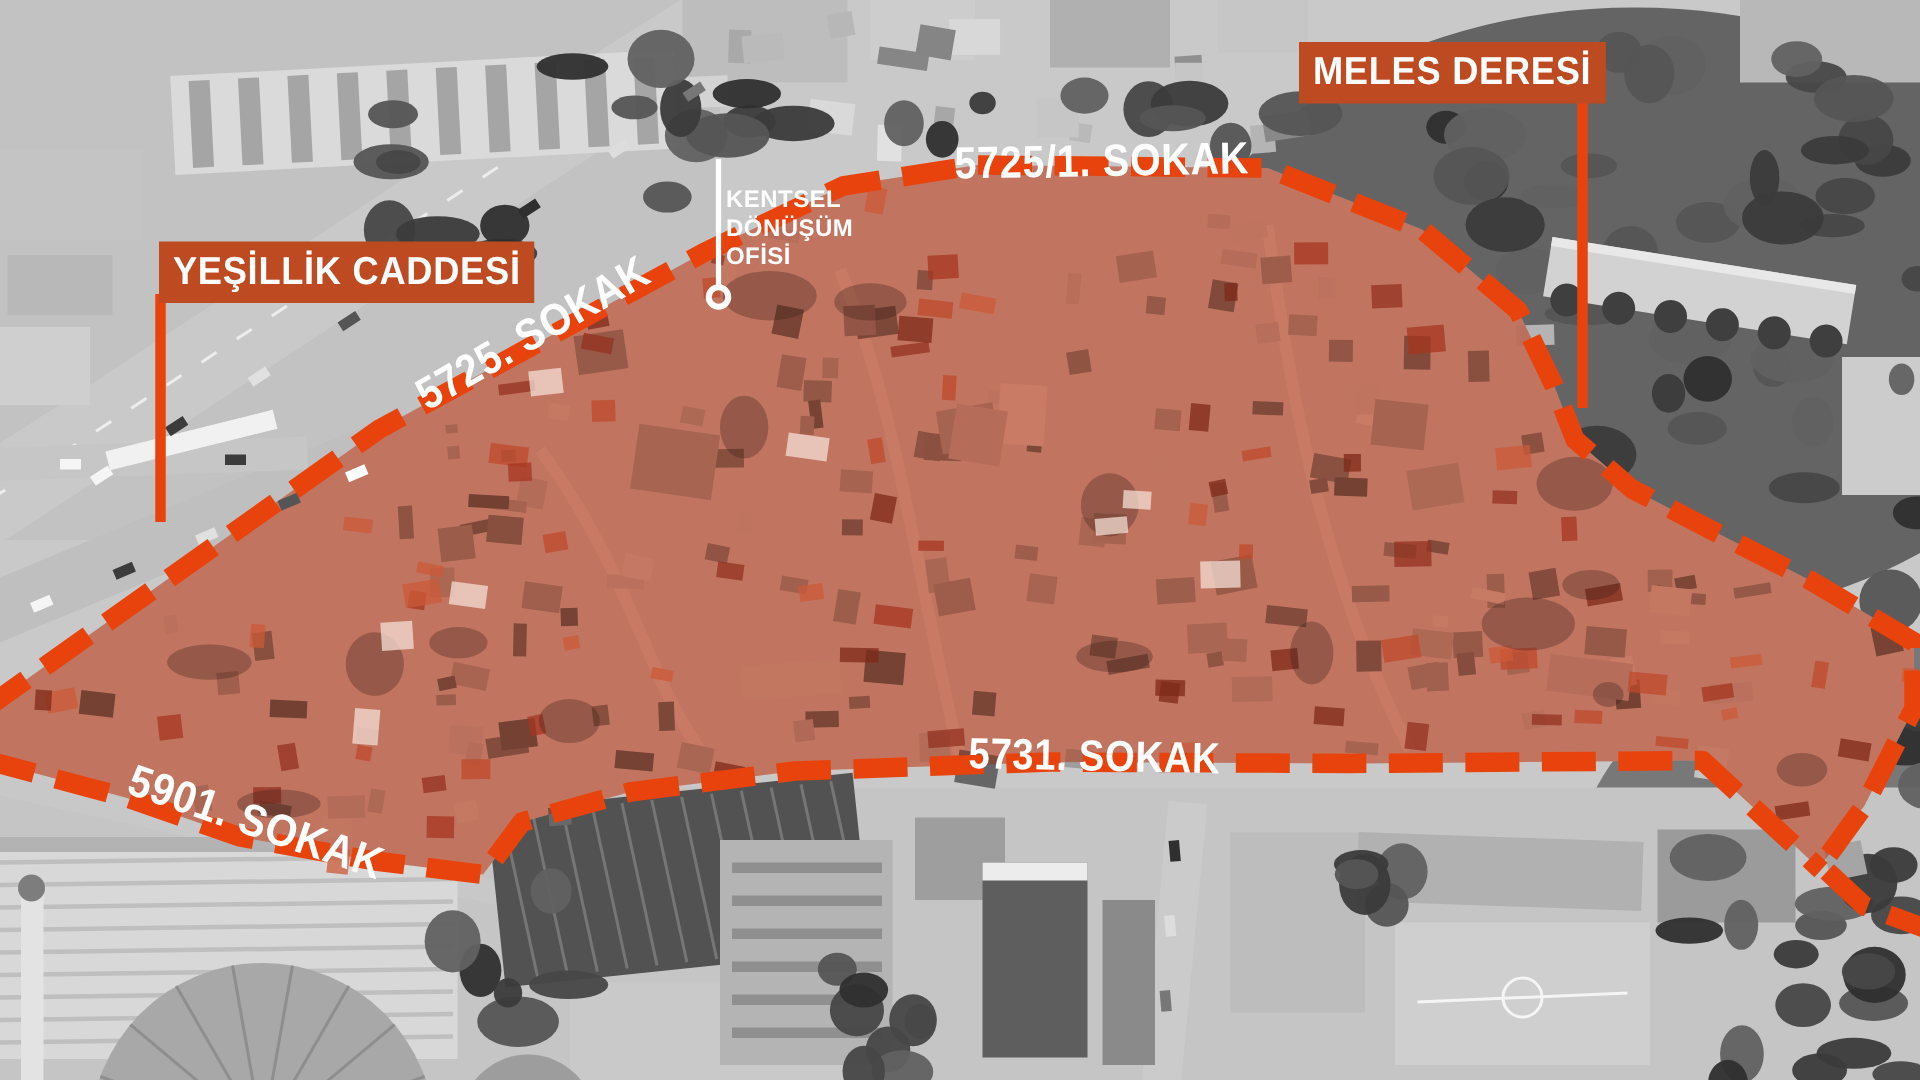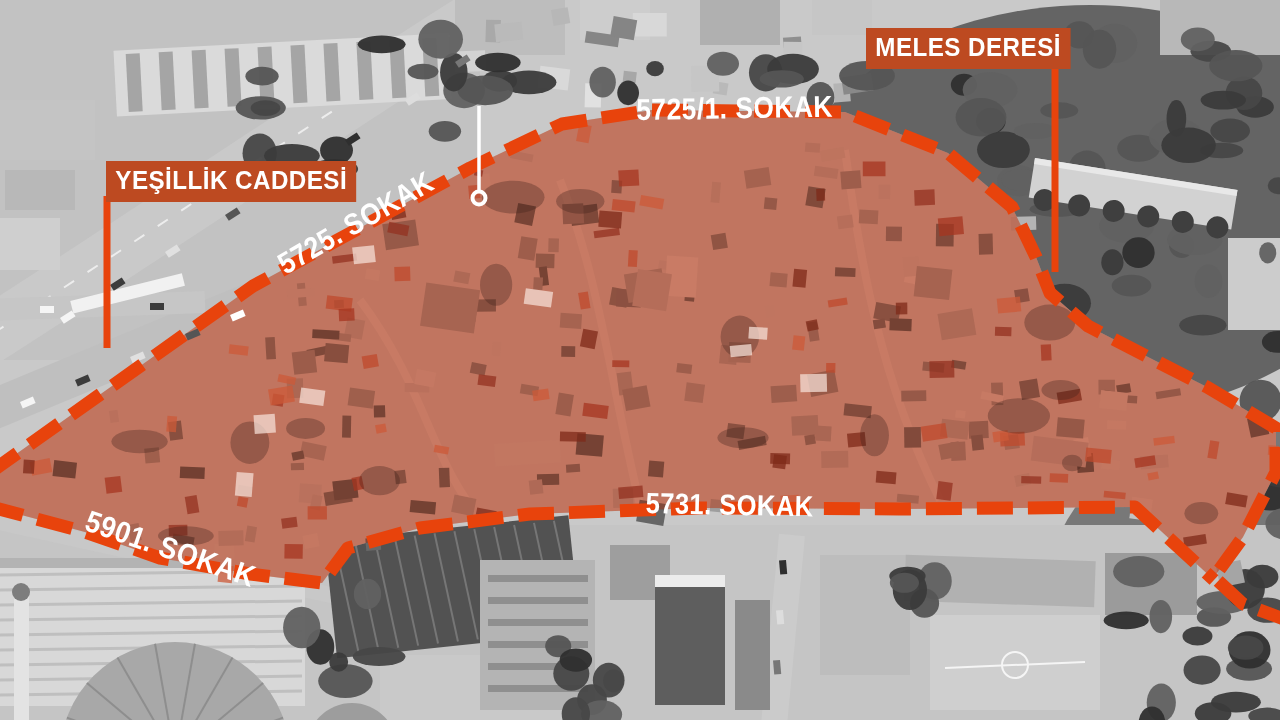--- a/index.html
+++ b/index.html
@@ -565,13 +565,18 @@
   </svg>
 
   <div class="tag" id="tag-yesillik" style="background: rgb(189, 74, 33); color: rgb(255, 255, 255);">YEŞİLLİK CADDESİ</div>
   <div class="tag" id="tag-meles" style="background: rgb(189, 74, 33); color: rgb(255, 255, 255);">MELES DERESİ</div>
 
   <div class="street" id="st-5725-1" style="color: rgb(255, 255, 255);">5725/1. SOKAK</div>
   <div class="street" id="st-5725" style="color: rgb(255, 255, 255);">5725. SOKAK</div>
   <div class="street" id="st-5731" style="color: rgb(255, 255, 255);">5731. SOKAK</div>
   <div class="street" id="st-5901" style="color: rgb(255, 255, 255);">5901. SOKAK</div>
 
+  <div class="office">
+    <div>KENTSEL</div>
+    <div>DÖNÜŞÜM</div>
+    <div>OFİSİ</div>
+  </div>
 </div>
 
 </body></html>

